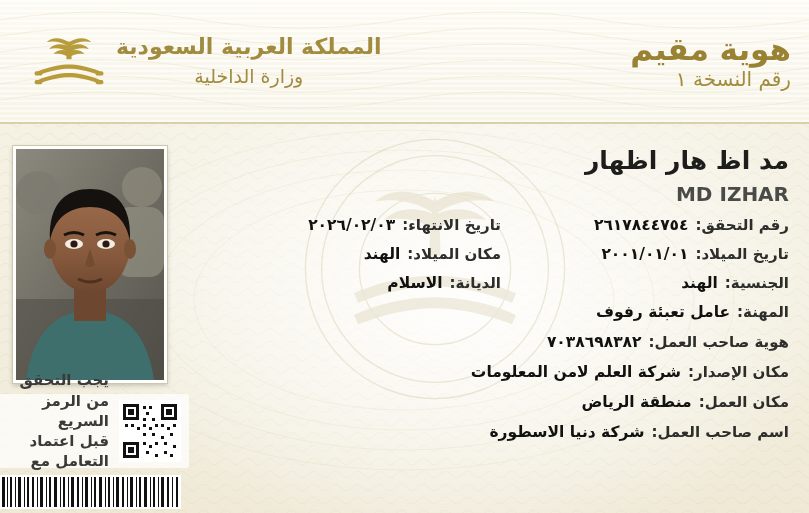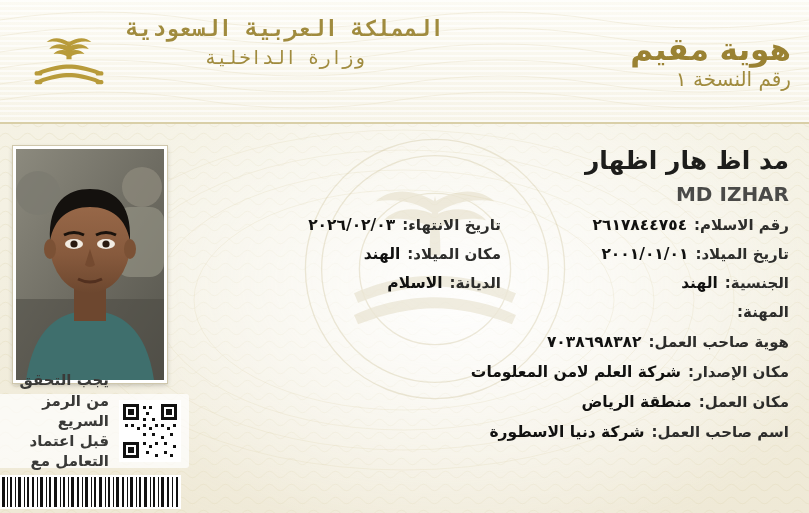--- a/index.html
+++ b/index.html
@@ -64,23 +64,23 @@
     text-shadow: 0 1px 0 rgba(255,255,255,.8);
   }
   .title-sub {
     font-size: 20px;
     color: #a08b3e;
     line-height: 1.1;
   }
 
   .emblem-block {
     display: flex;
-    gap: 14px;
+    align-items: center;
+    gap: 4px;
     z-index: 2;
-    font-family: Liberation Mono, monospace;
   }
   .ministry-text {
     text-align: center;
     color: #a08b3e;
   }
   .ministry-line1 {
     font-size: 22px;
     font-weight: bold;
     line-height: 1.2;
     letter-spacing: 0;
@@ -461,21 +461,21 @@
 
     <div class="name-block">
       <div class="name-ar">مد اظ هار اظهار</div>
       <div class="name-en">MD IZHAR</div>
     </div>
 
     <div class="fields">
 
       <div class="row">
         <div class="cell right">
-          <span class="lbl">رقم الاسلام:</span>
+          <span class="lbl">رقم التحقق:</span>
           <span class="val num">٢٦١٧٨٤٤٧٥٤</span>
         </div>
         <div class="cell">
           <span class="lbl">تاريخ الانتهاء:</span>
           <span class="val num">٢٠٢٦/٠٢/٠٣</span>
         </div>
       </div>
 
       <div class="row">
         <div class="cell right">
@@ -495,20 +495,21 @@
         </div>
         <div class="cell">
           <span class="lbl">الديانة:</span>
           <span class="val">الاسلام</span>
         </div>
       </div>
 
       <div class="row single">
         <div class="cell right">
           <span class="lbl">المهنة:</span>
+          <span class="val">عامل تعبئة رفوف</span>
         </div>
       </div>
 
       <div class="row single">
         <div class="cell">
           <span class="lbl">هوية صاحب العمل:</span>
           <span class="val num">٧٠٣٨٦٩٨٣٨٢</span>
         </div>
       </div>
 

